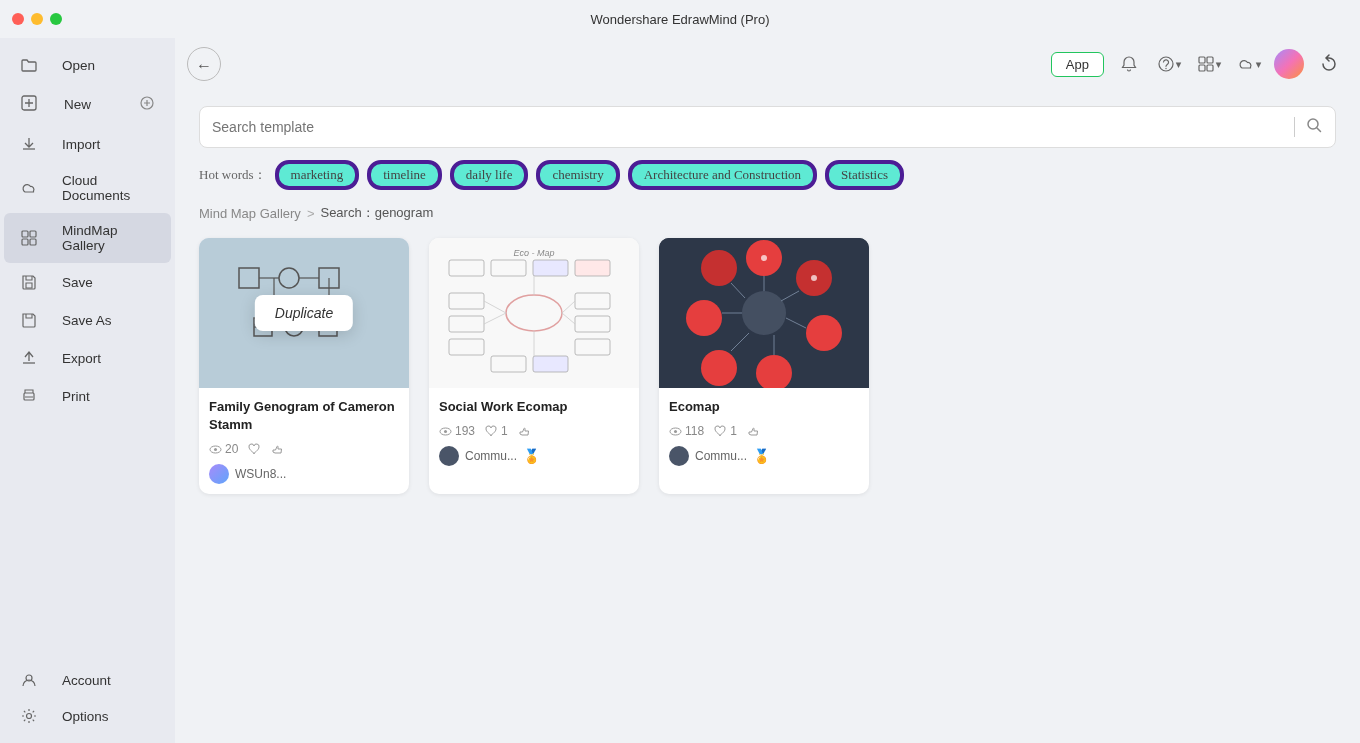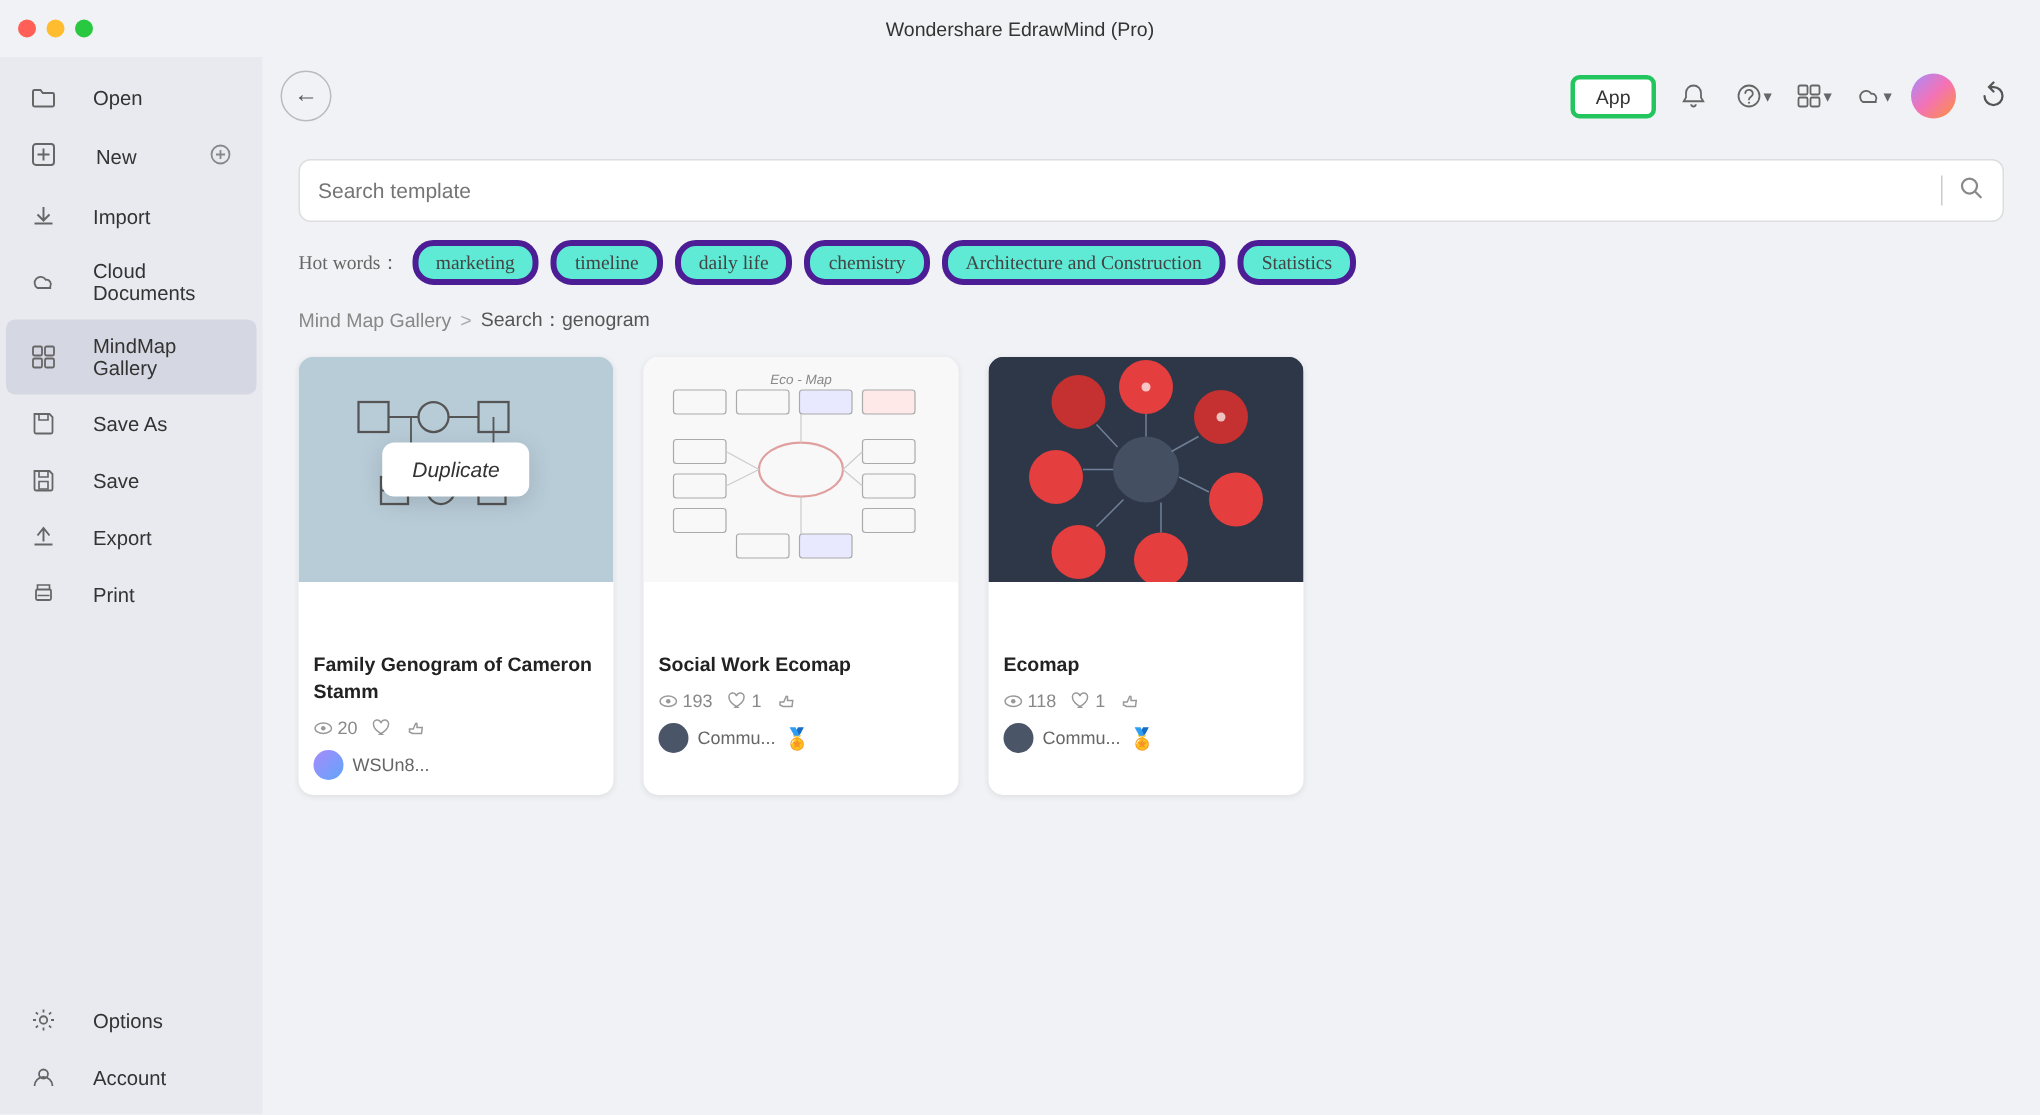--- a/index.html
+++ b/index.html
@@ -66,21 +66,21 @@
       flex-shrink: 0;
     }
     .topbar-left { display: flex; align-items: center; gap: 12px; }
     .back-btn {
       width: 34px; height: 34px; border-radius: 50%;
       border: 1.5px solid #bbb; display: flex; align-items: center; justify-content: center;
       cursor: pointer; background: transparent; color: #555; font-size: 16px;
     }
     .topbar-right { display: flex; align-items: center; gap: 10px; }
     .topbar-icon-btn { width: 30px; height: 30px; display: flex; align-items: center; justify-content: center; cursor: pointer; color: #555; font-size: 16px; }
-    .app-btn { padding: 4px 14px; background: white; border: 3px solid #22c55e; border-radius: 6px; font-size: 13px; cursor: pointer; color: #333; }
+    .app-btn { padding: 4px 14px; background: white; border: 1px solid #22c55e; border-radius: 6px; font-size: 13px; cursor: pointer; color: #333; }
     .avatar-circle { width: 30px; height: 30px; border-radius: 50%; background: linear-gradient(135deg, #a78bfa, #f472b6, #fb923c); }
 
     
     .search-area {
       background: #f0f2f5;
       padding: 16px 24px 0 24px;
       flex-shrink: 0;
     }
     .search-bar {
       display: flex;
@@ -137,21 +137,21 @@
       flex-shrink: 0;
     }
     .card-thumb {
       width: 100%;
       height: 150px;
       background: #f5f5f5;
       position: relative;
       overflow: hidden;
       font-style: italic;
     }
-    .card-body { padding: 10px; margin-top: 36px; }
+    .card-body { padding: 10px; }
     .card-title { font-size: 13px; font-weight: 600; color: #222; margin-bottom: 8px; line-height: 1.4; }
     .card-stats { display: flex; align-items: center; gap: 10px; font-size: 12px; color: #888; margin-bottom: 8px; }
     .card-stat { display: flex; align-items: center; gap: 3px; }
     .card-author { display: flex; align-items: center; gap: 6px; font-size: 12px; color: #666; }
     .gold-badge { font-size: 14px; }
 
     
     .duplicate-overlay {
       position: absolute;
       top: 50%;
@@ -274,34 +274,34 @@
           <rect x="10" y="10" width="6" height="6" rx="1" stroke="#666" stroke-width="1.2" fill="none"></rect>
         </svg>
       </div>
       <span>MindMap Gallery</span>
     </div>
 
     <div class="sidebar-item">
       <div class="icon">
         <svg width="18" height="18" viewBox="0 0 18 18" fill="none">
           <path d="M3 3h10l2 2v10a1 1 0 01-1 1H4a1 1 0 01-1-1V3z" stroke="#666" stroke-width="1.2" fill="none"></path>
+          <path d="M6 3v4h6V3M6 10h6v5H6z" stroke="#666" stroke-width="1.1" fill="none"></path>
+        </svg>
+      </div>
+      <span>Save</span>
+    </div>
+
+    <div class="sidebar-item">
+      <div class="icon">
+        <svg width="18" height="18" viewBox="0 0 18 18" fill="none">
+          <path d="M3 3h10l2 2v10a1 1 0 01-1 1H4a1 1 0 01-1-1V3z" stroke="#666" stroke-width="1.2" fill="none"></path>
           <path d="M6 3v4h6V3" stroke="#666" stroke-width="1.1" fill="none"></path>
         </svg>
       </div>
       <span>Save As</span>
-    </div>
-
-    <div class="sidebar-item">
-      <div class="icon">
-        <svg width="18" height="18" viewBox="0 0 18 18" fill="none">
-          <path d="M3 3h10l2 2v10a1 1 0 01-1 1H4a1 1 0 01-1-1V3z" stroke="#666" stroke-width="1.2" fill="none"></path>
-          <path d="M6 3v4h6V3M6 10h6v5H6z" stroke="#666" stroke-width="1.1" fill="none"></path>
-        </svg>
-      </div>
-      <span>Save</span>
     </div>
 
     <div class="sidebar-item">
       <div class="icon">
         <svg width="18" height="18" viewBox="0 0 18 18" fill="none">
           <path d="M9 3v9M5 8l4-5 4 5" stroke="#666" stroke-width="1.3"></path>
           <path d="M3 14h12" stroke="#666" stroke-width="1.3"></path>
         </svg>
       </div>
       <span>Export</span>
@@ -312,38 +312,38 @@
         <svg width="18" height="18" viewBox="0 0 18 18" fill="none">
           <rect x="4" y="6" width="10" height="7" rx="1" stroke="#666" stroke-width="1.2" fill="none"></rect>
           <path d="M5 6V3h8v3M5 10h8" stroke="#666" stroke-width="1.1"></path>
         </svg>
       </div>
       <span>Print</span>
     </div>
 
     <div class="sidebar-spacer"></div>
 
+    <div class="sidebar-item sidebar-bottom">
+      <div class="icon">
+        <svg width="18" height="18" viewBox="0 0 18 18" fill="none">
+          <circle cx="9" cy="7" r="3" stroke="#666" stroke-width="1.2" fill="none"></circle>
+          <path d="M3 15c0-3.3 2.7-6 6-6s6 2.7 6 6" stroke="#666" stroke-width="1.2" fill="none"></path>
+        </svg>
+      </div>
+      <span>Account</span>
+    </div>
+
     <div class="sidebar-item">
       <div class="icon">
         <svg width="18" height="18" viewBox="0 0 18 18" fill="none">
           <circle cx="9" cy="9" r="2.5" stroke="#666" stroke-width="1.2" fill="none"></circle>
           <path d="M9 2v2M9 14v2M2 9h2M14 9h2M3.9 3.9l1.4 1.4M12.7 12.7l1.4 1.4M3.9 14.1l1.4-1.4M12.7 5.3l1.4-1.4" stroke="#666" stroke-width="1.2"></path>
         </svg>
       </div>
       <span>Options</span>
-    </div>
-
-    <div class="sidebar-item sidebar-bottom">
-      <div class="icon">
-        <svg width="18" height="18" viewBox="0 0 18 18" fill="none">
-          <circle cx="9" cy="7" r="3" stroke="#666" stroke-width="1.2" fill="none"></circle>
-          <path d="M3 15c0-3.3 2.7-6 6-6s6 2.7 6 6" stroke="#666" stroke-width="1.2" fill="none"></path>
-        </svg>
-      </div>
-      <span>Account</span>
     </div>
   </div>
 
   <div class="main-content">
 
     <div class="topbar">
       <div class="topbar-left">
         <button class="back-btn">←</button>
       </div>
       <div class="topbar-right">

